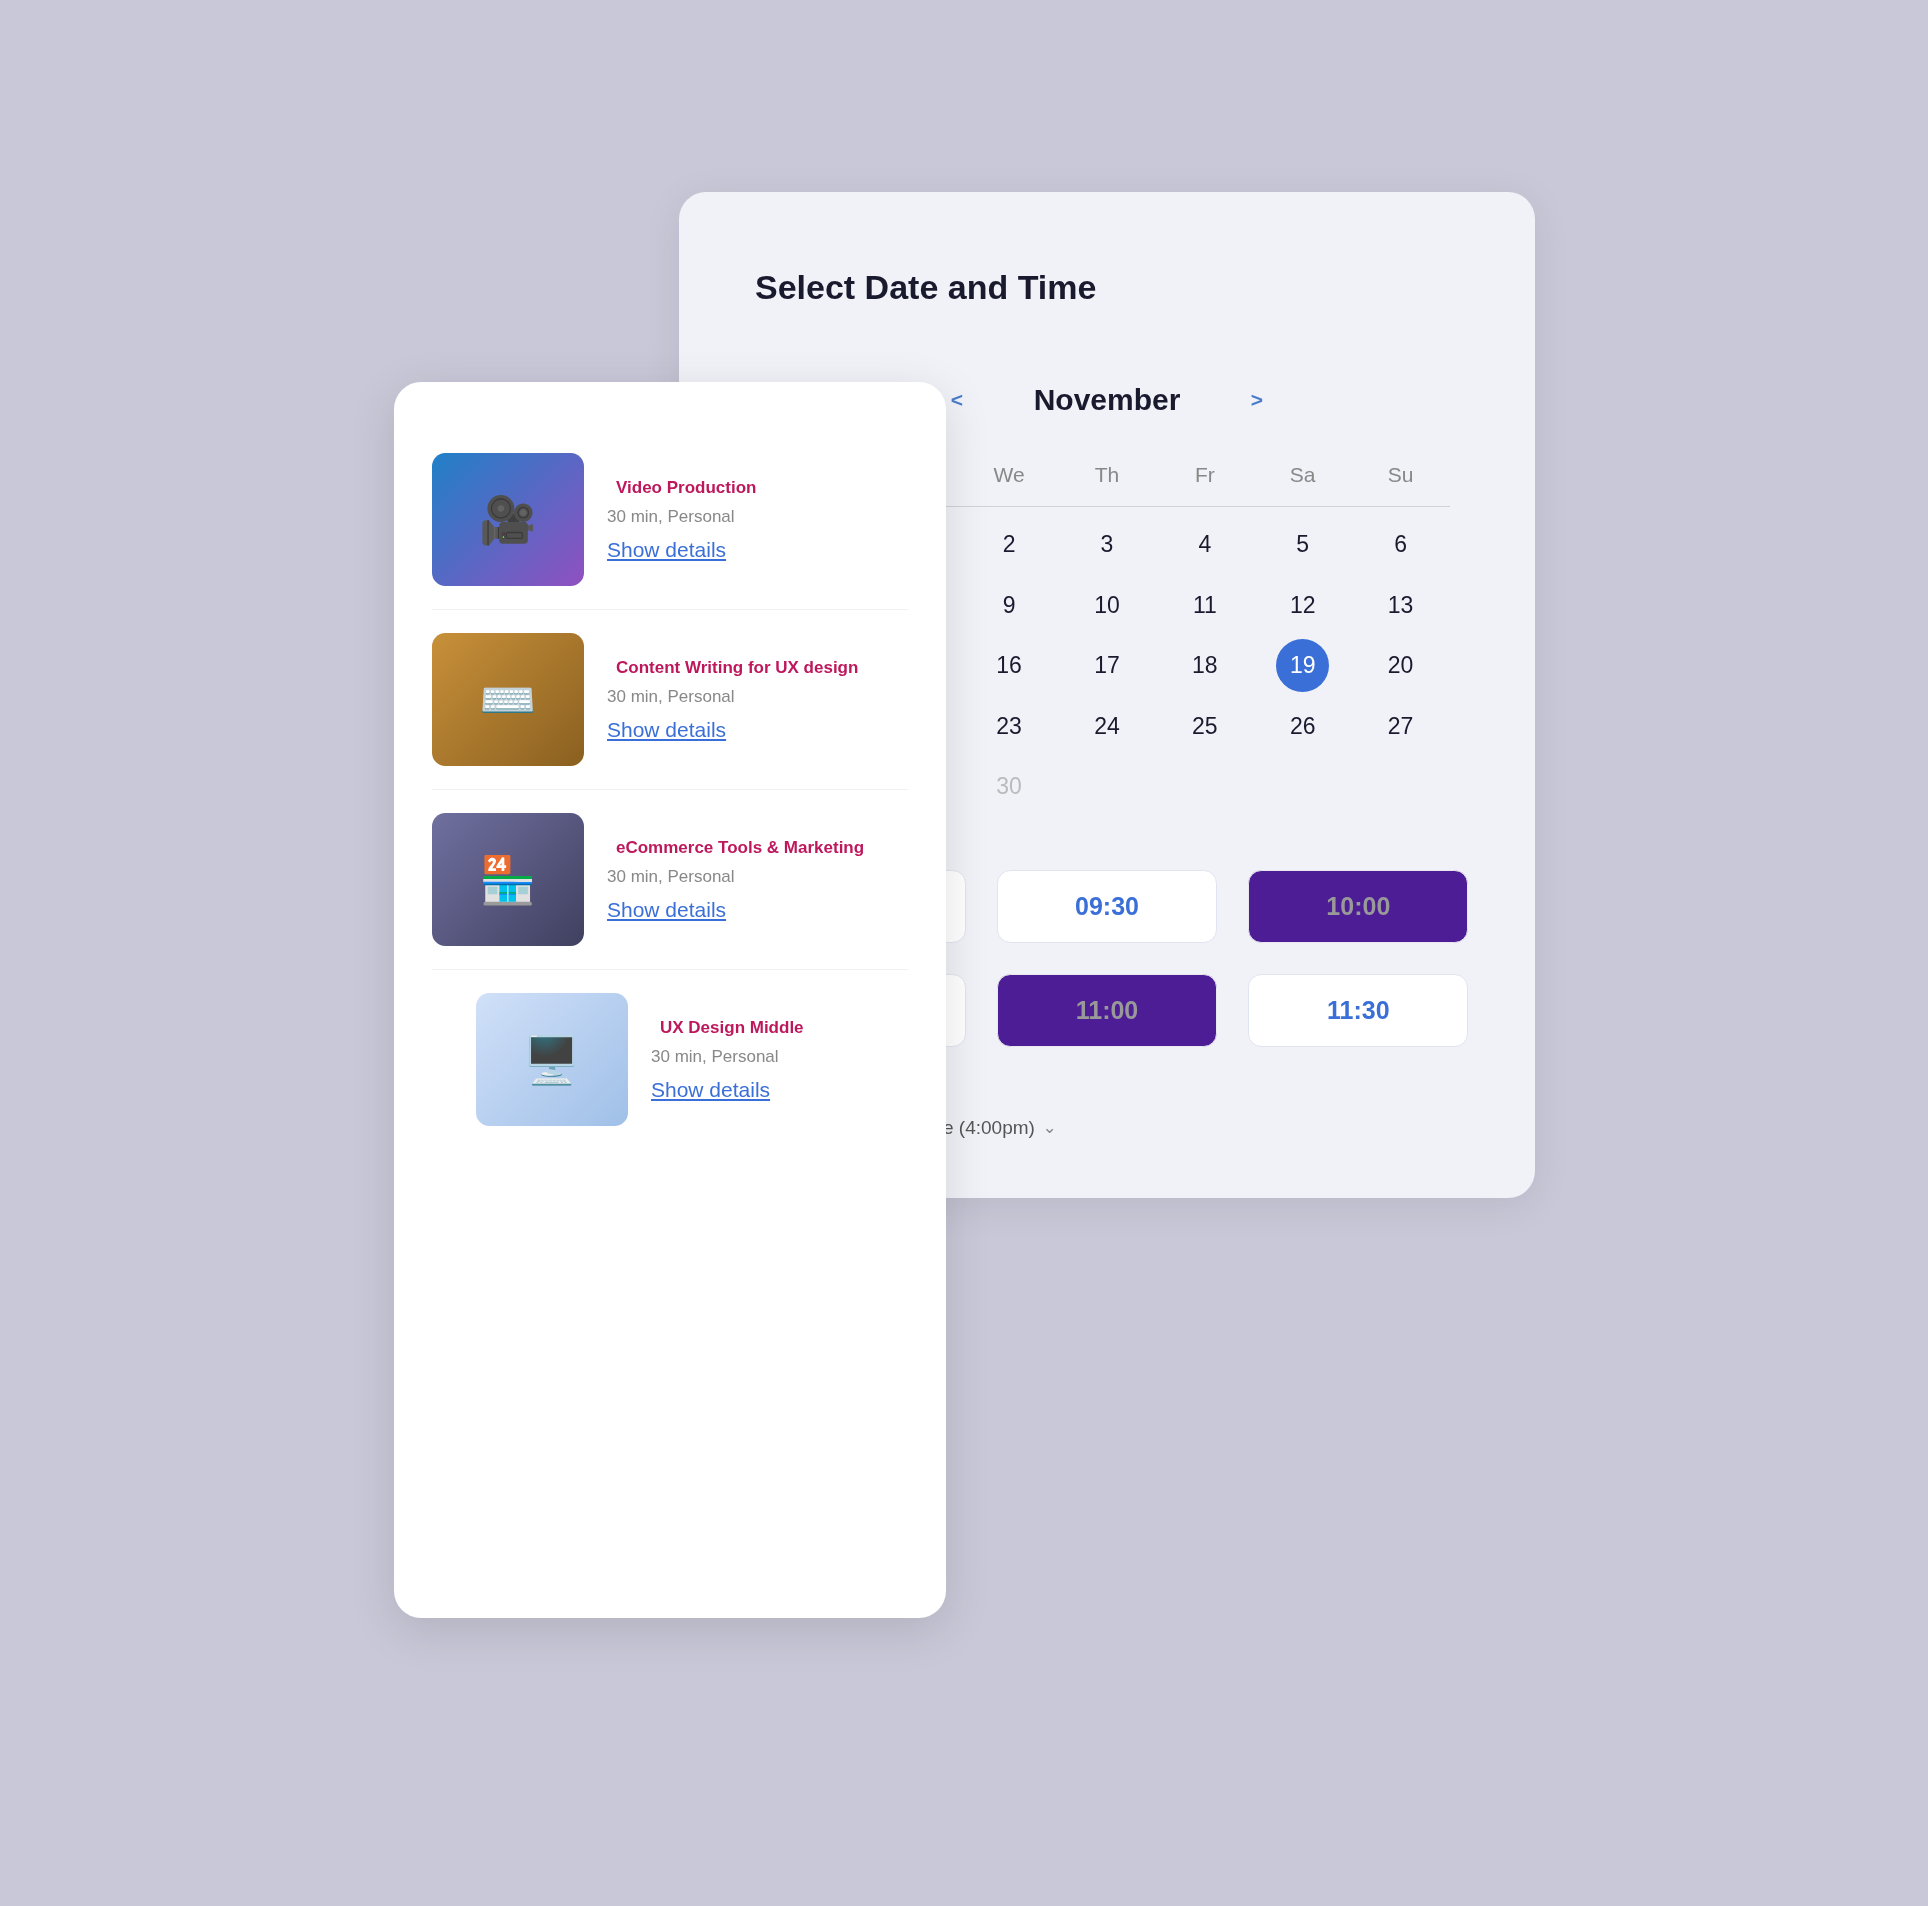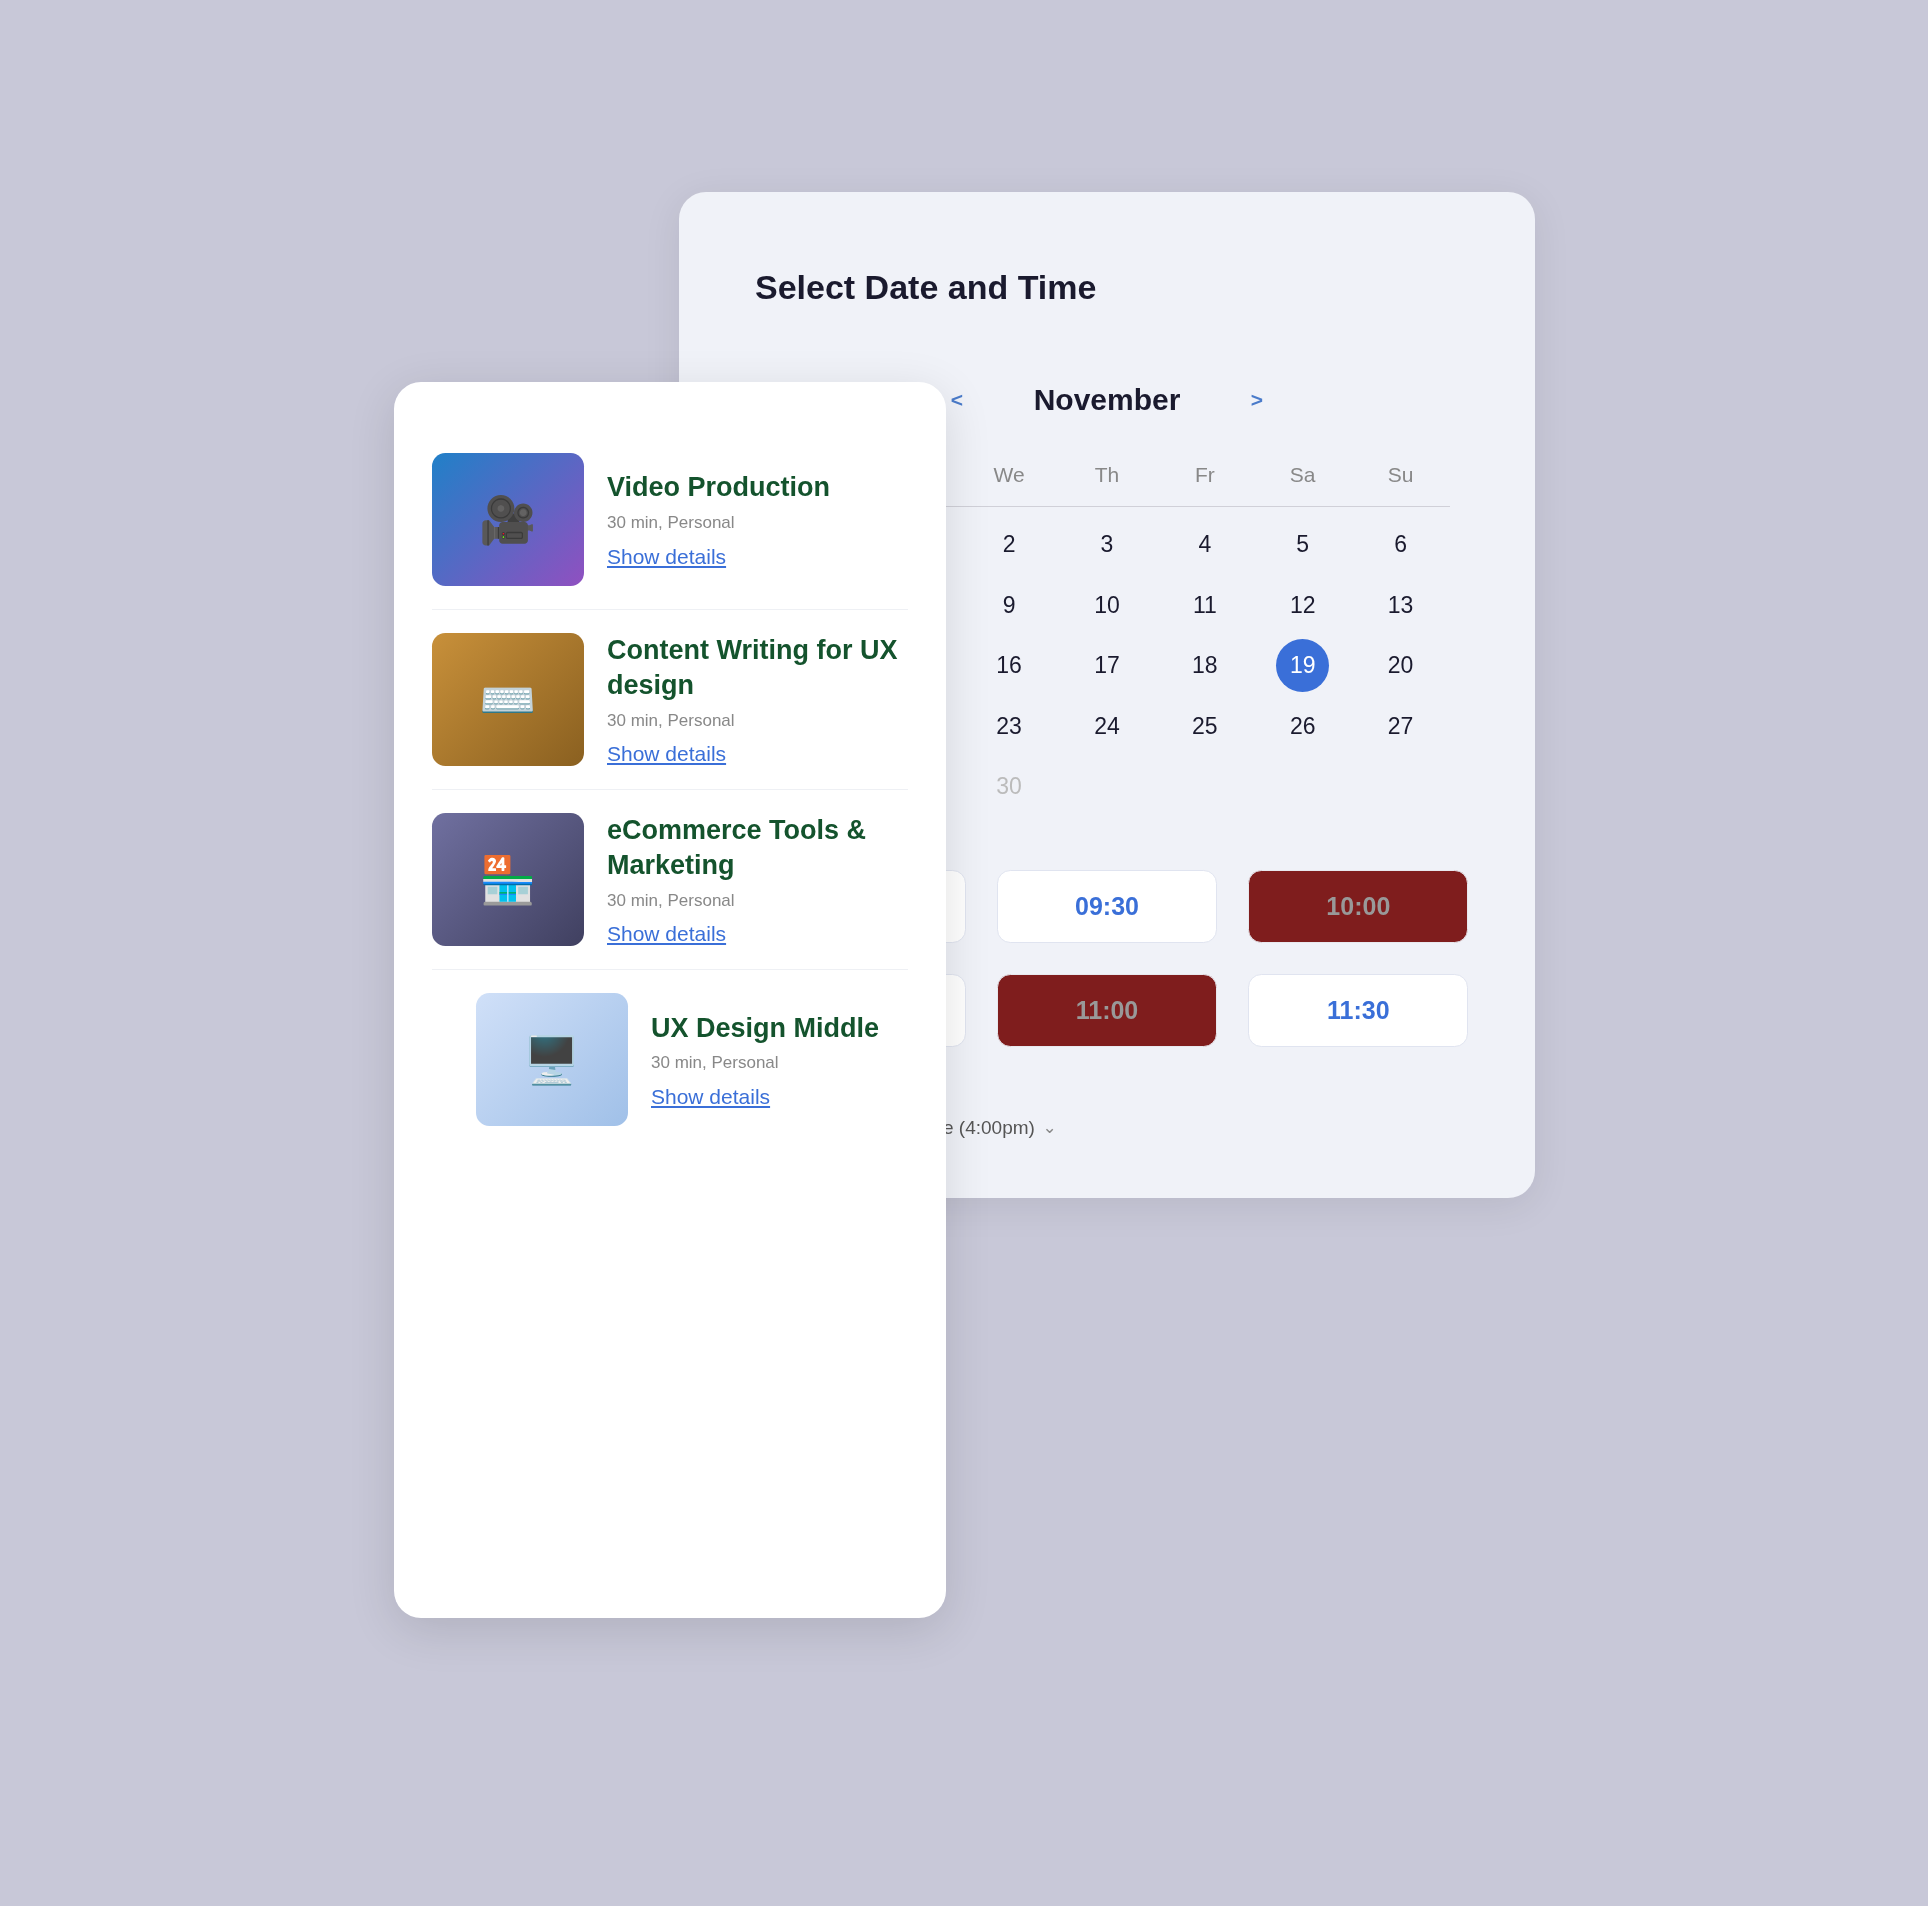--- a/index.html
+++ b/index.html
@@ -150,21 +150,21 @@
       padding: 21px 9.5px;
       text-align: center;
       font-size: 25px;
       font-weight: 600;
       color: #3a6fd8;
       cursor: pointer;
       background: white;
     }
 
     .time-slot.disabled {
-      background: #7f1d1d;
+      background: #4c1d95;
       color: #999;
       border-color: #e8e8ee;
       cursor: default;
     }
 
     
     .timezone-section {
       margin-top: 38px;
       padding: 0 9.5px;
     }
@@ -287,25 +287,26 @@
     }
 
     .service-info {
       flex: 1;
       display: flex;
       flex-direction: column;
       justify-content: center;
     }
 
     .service-name {
-      font-size: 27px;
+      font-size: 17px;
       font-weight: 700;
-      color: #14532d;
+      color: #be185d;
       margin-bottom: 7.6px;
       line-height: 1.3;
+      margin-left: 9px;
     }
 
     .service-meta {
       font-size: 17px;
       color: #888;
       margin-bottom: 11.4px;
     }
 
     .show-details {
       font-size: 21px;

